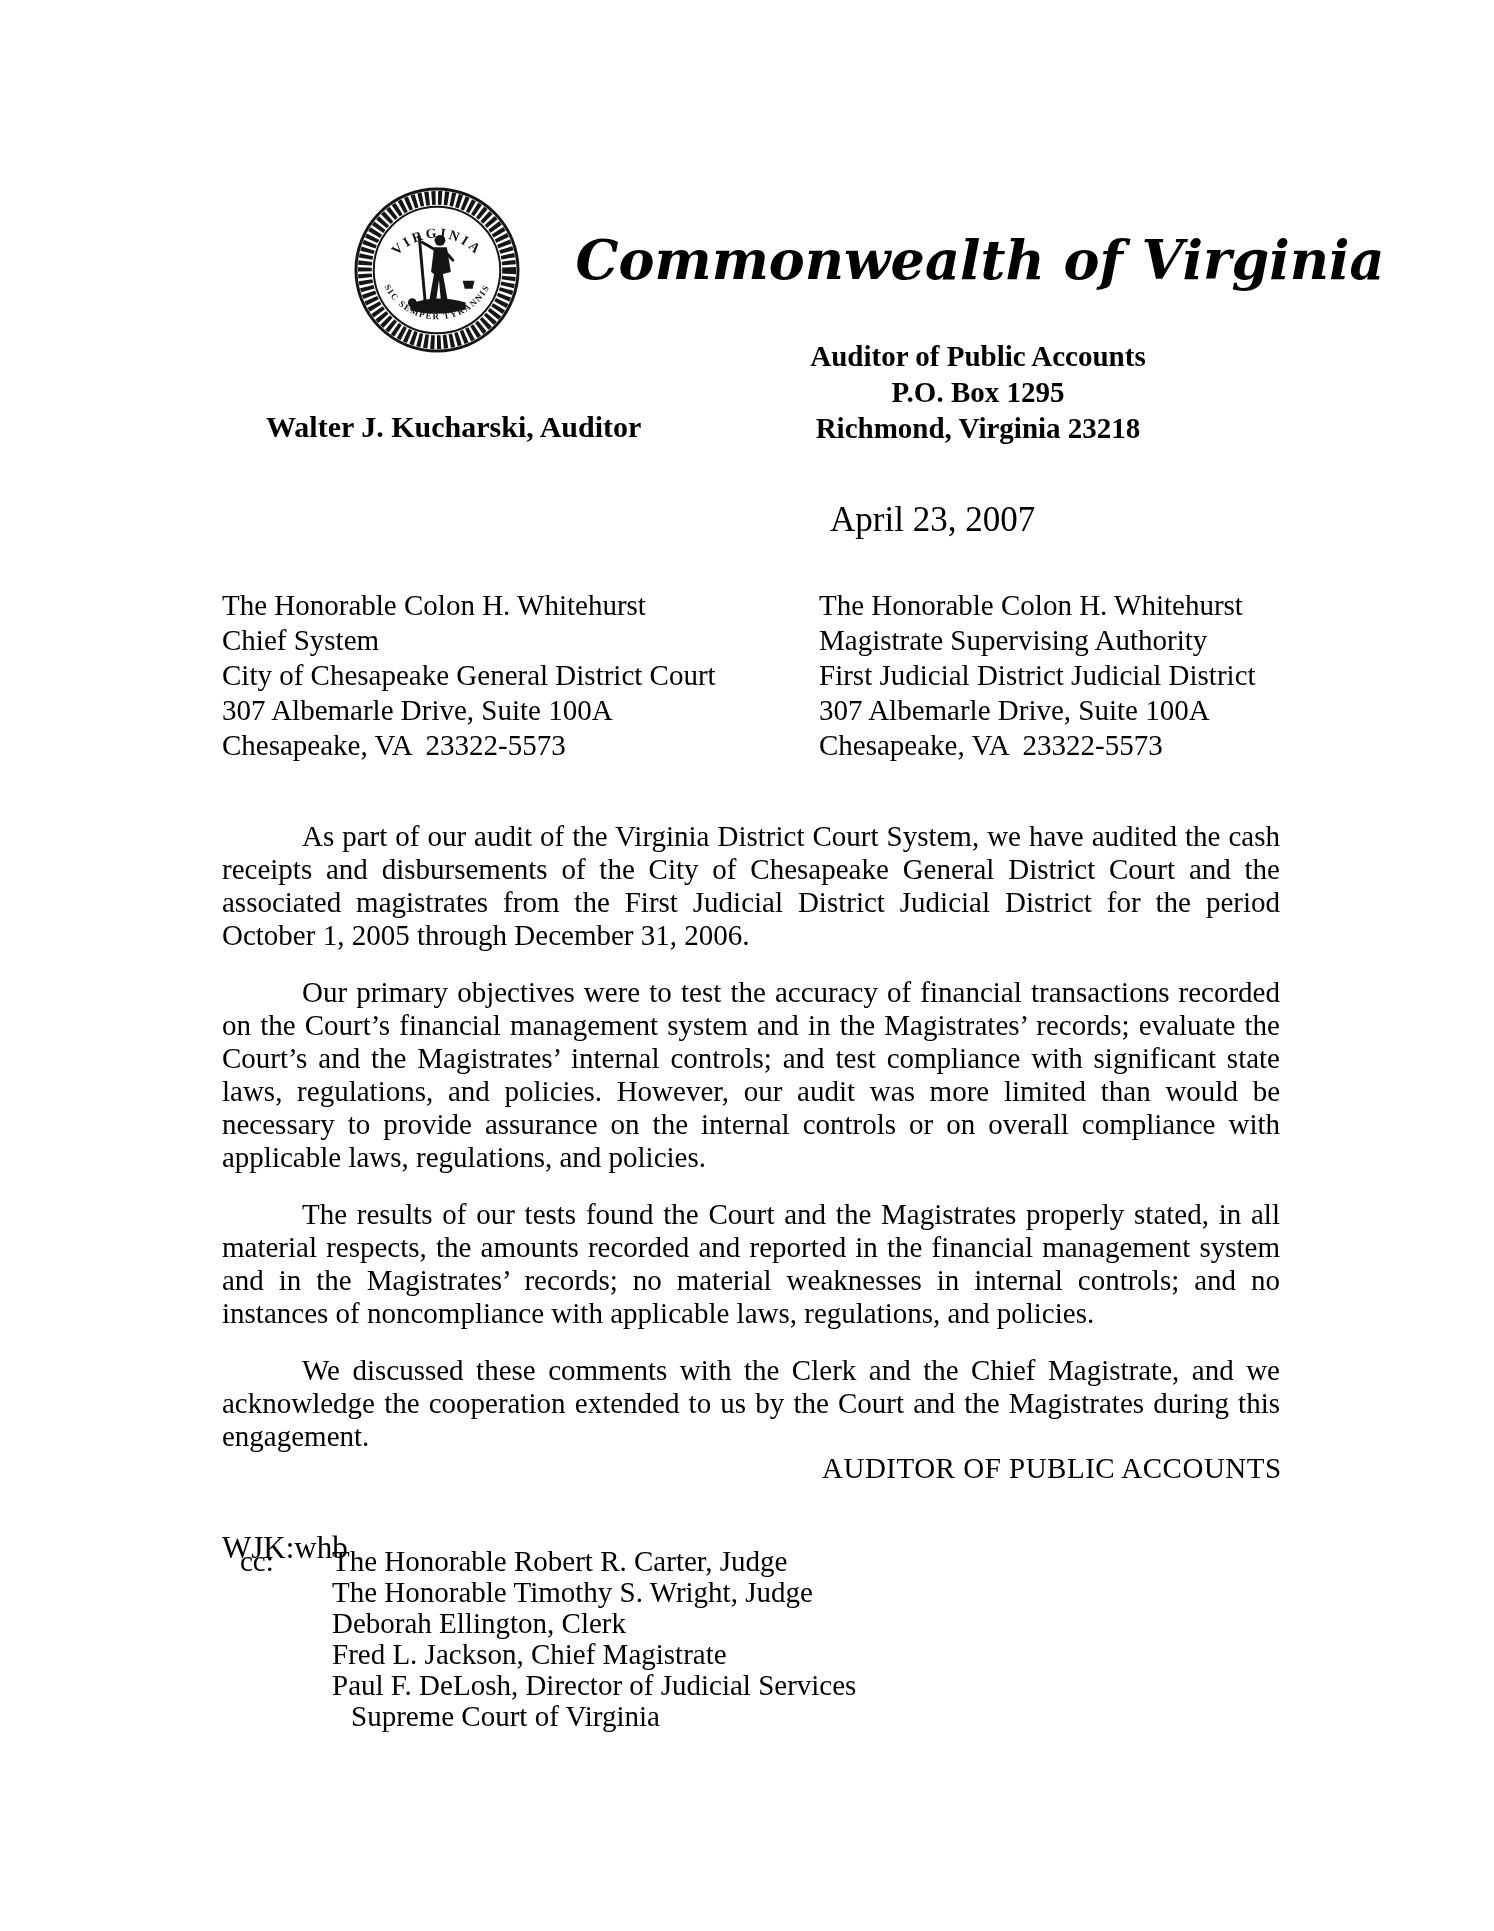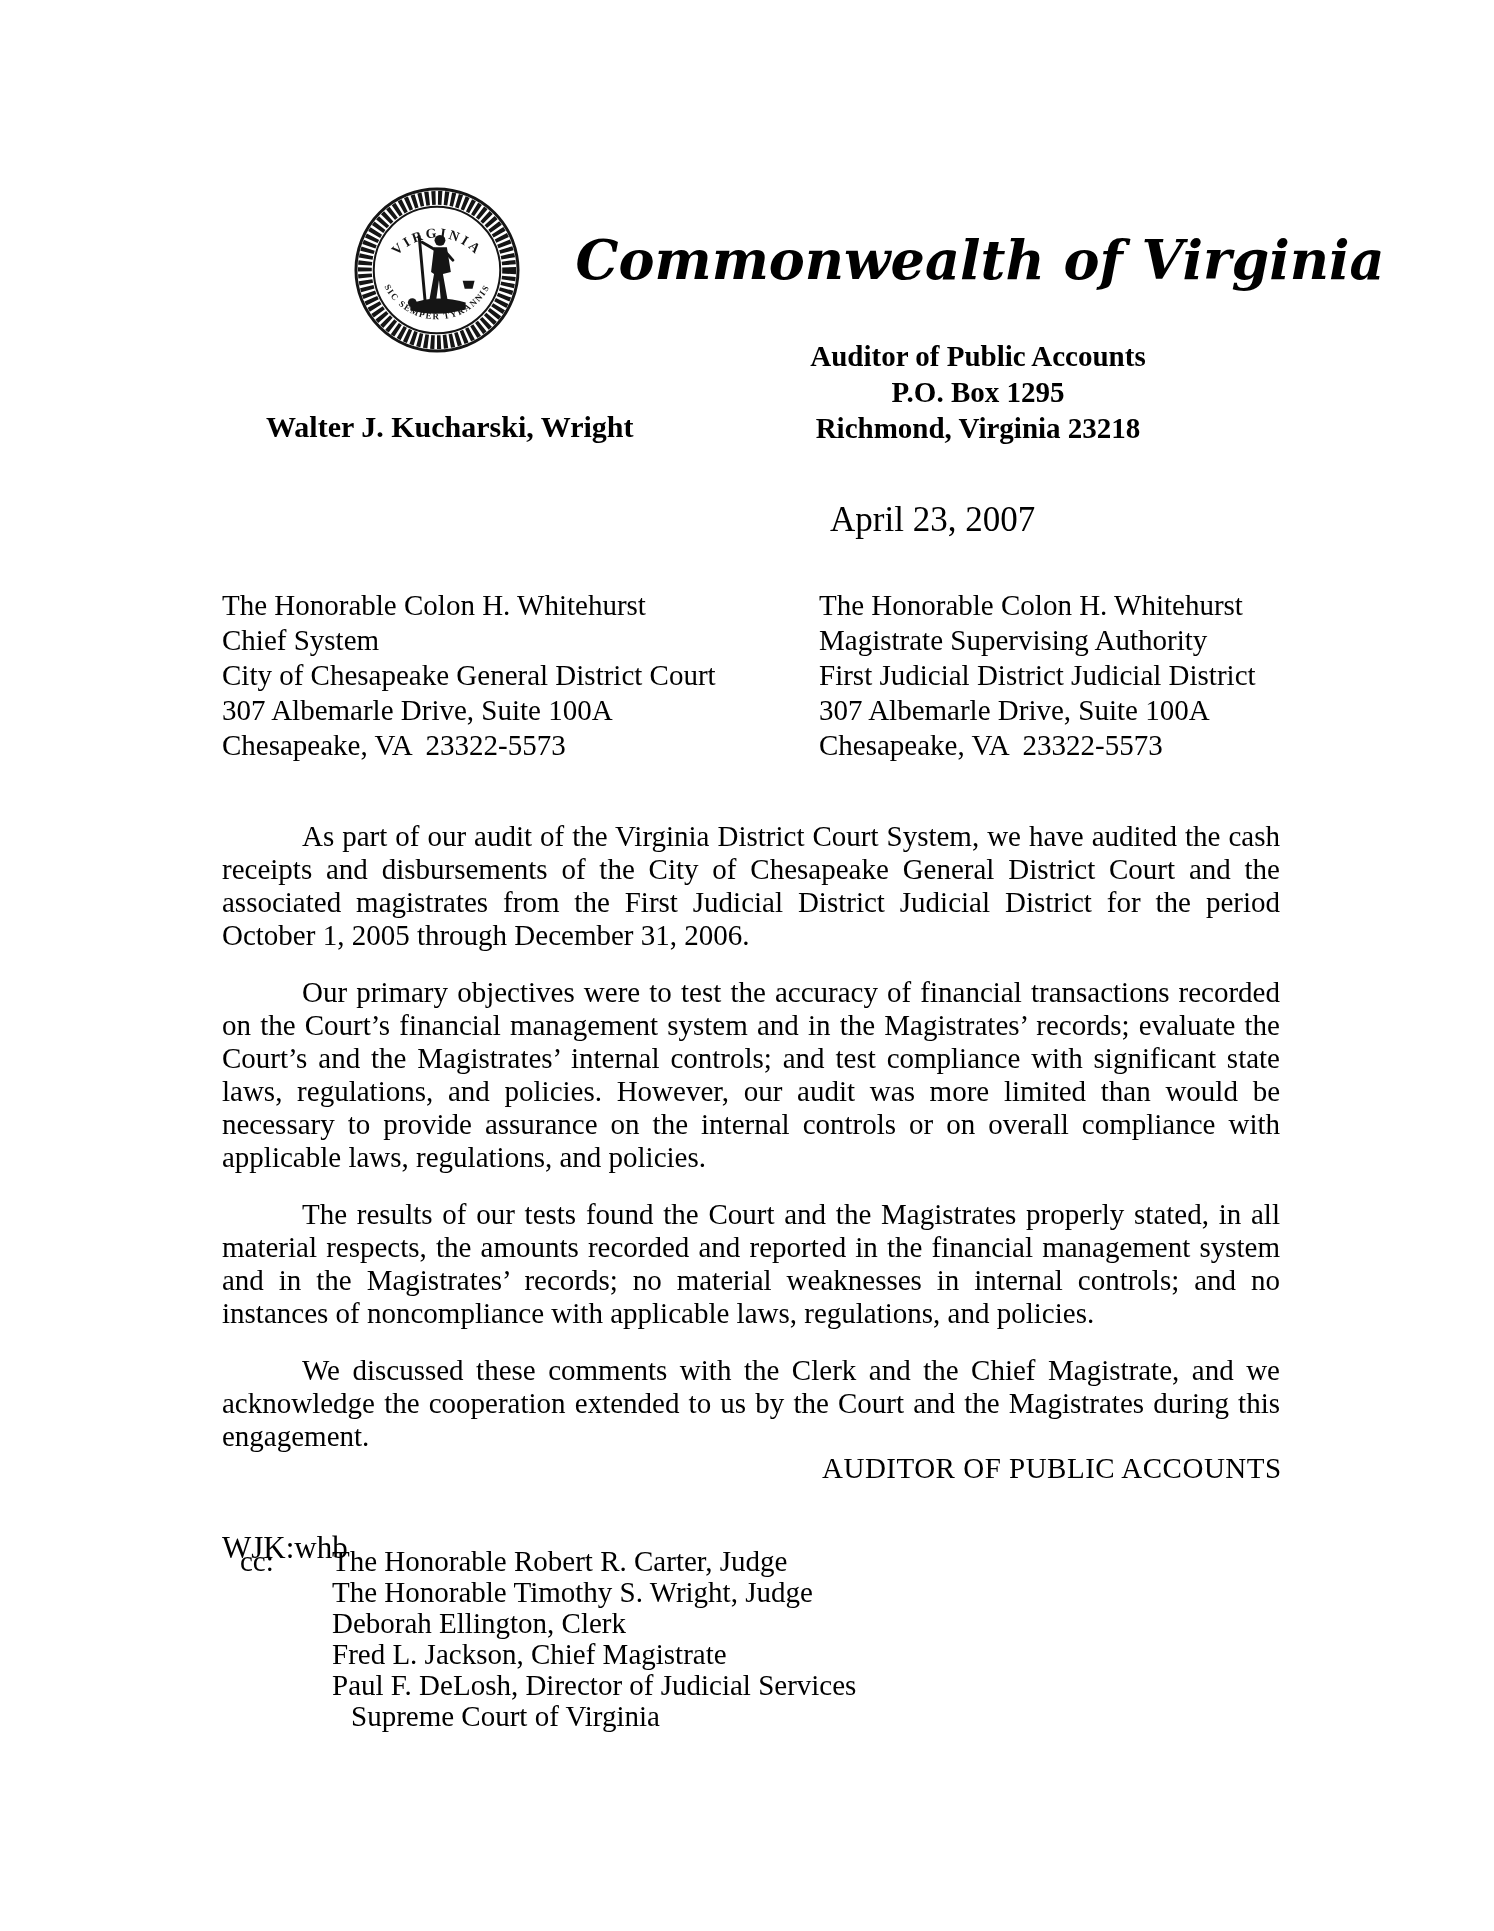--- a/index.html
+++ b/index.html
@@ -93,21 +93,21 @@
   </div>
 
   <div class="lh-title">Commonwealth of Virginia</div>
 
   <div class="lh-office">
     <div>Auditor of Public Accounts</div>
     <div>P.O. Box 1295</div>
     <div>Richmond, Virginia 23218</div>
   </div>
 
-  <div class="auditor-name">Walter J. Kucharski, Wright</div>
+  <div class="auditor-name">Walter J. Kucharski, Auditor</div>
 
   <div class="letter-date">April 23, 2007</div>
 
   <div class="addr addr-left">
     <div>The Honorable Colon H. Whitehurst</div>
     <div>Chief System</div>
     <div>City of Chesapeake General District Court</div>
     <div>307 Albemarle Drive, Suite 100A</div>
     <div>Chesapeake, VA  23322-5573</div>
   </div>

